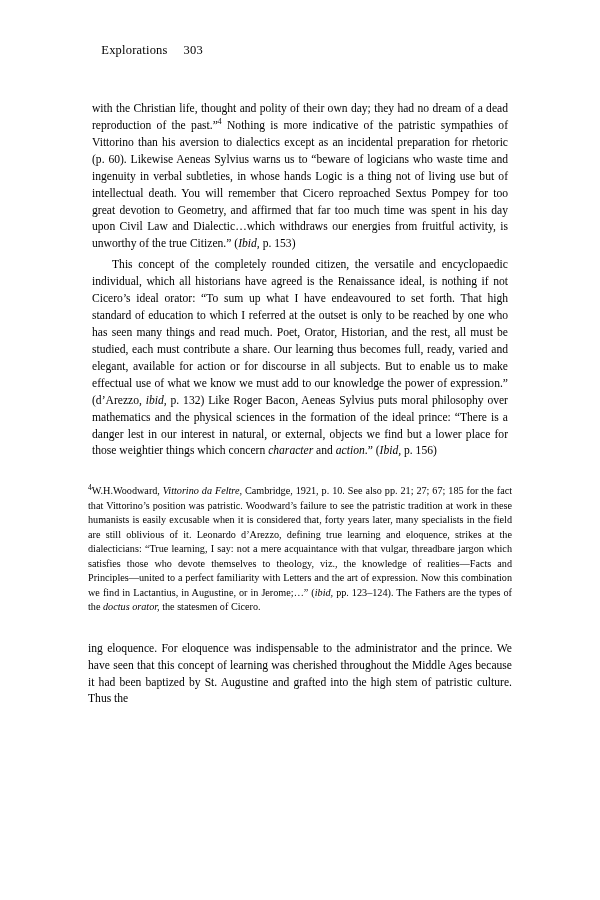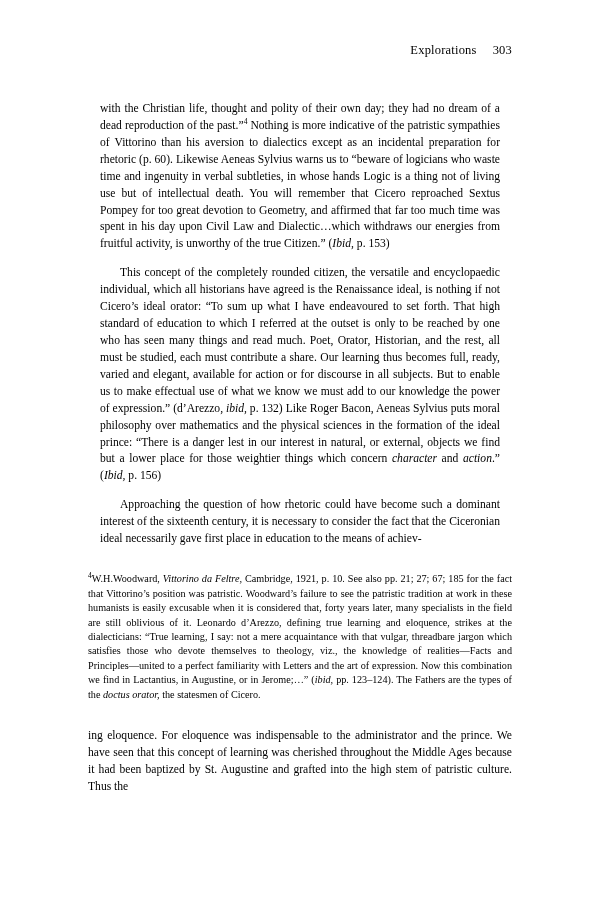--- a/index.html
+++ b/index.html
@@ -15,35 +15,35 @@
     overflow: hidden;
   }
   .page {
     position: relative;
     width: 600px;
     height: 900px;
     box-sizing: border-box;
     padding: 28px 88px 0 88px;
   }
   .running-head {
-    text-align: right;
+    text-align: left;
     font-size: 12.5px;
     letter-spacing: 0.2px;
     margin: 0 0 28px 0;
     white-space: pre;
   }
   .running-head .head-gap { display: inline-block; width: 16px; }
   .body-block {
     font-size: 11.6px;
     line-height: 1.46;
     text-align: justify;
     text-justify: inter-word;
   }
   .body-block p {
-    margin: 12px;
+    margin: 4px;
   }
   .body-block p.indent {
     text-indent: 20px;
   }
   .footnote {
     font-size: 10.2px;
     line-height: 1.42;
     text-align: justify;
     margin-top: 24px;
   }
@@ -72,21 +72,20 @@
 
   <div class="running-head">
     <span>Explorations</span><span class="head-gap"></span><span>303</span>
   </div>
 
   <div class="body-block">
     <p><span>with the Christian life, thought and polity of their own day; they had no dream of a dead reproduction of the past.”</span><sup class="fn">4</sup><span> Nothing is more indicative of the patristic sympathies of Vittorino than his aversion to dialectics except as an incidental preparation for rhetoric (p. 60). Likewise Aeneas Sylvius warns us to “beware of logicians who waste time and ingenuity in verbal subtleties, in whose hands Logic is a thing not of living use but of intellectual death. You will remember that Cicero reproached Sextus Pompey for too great devotion to Geometry, and affirmed that far too much time was spent in his day upon Civil Law and Dialectic…which withdraws our energies from fruitful activity, is unworthy of the true Citizen.” (</span><i>Ibid,</i><span> p. 153)</span></p>
 
     <p class="indent"><span>This concept of the completely rounded citizen, the versatile and encyclopaedic individual, which all historians have agreed is the Renaissance ideal, is nothing if not Cicero’s ideal orator: “To sum up what I have endeavoured to set forth. That high standard of education to which I referred at the outset is only to be reached by one who has seen many things and read much. Poet, Orator, Historian, and the rest, all must be studied, each must contribute a share. Our learning thus becomes full, ready, varied and elegant, available for action or for discourse in all subjects. But to enable us to make effectual use of what we know we must add to our knowledge the power of expression.” (d’Arezzo, </span><i>ibid,</i><span> p. 132) Like Roger Bacon, Aeneas Sylvius puts moral philosophy over mathematics and the physical sciences in the formation of the ideal prince: “There is a danger lest in our interest in natural, or external, objects we find but a lower place for those weightier things which concern </span><i>character</i><span> and </span><i>action</i><span>.” (</span><i>Ibid,</i><span> p. 156)</span></p>
 
-    <p class="indent">Approaching the question of how rhetoric could have become such a dominant interest of the sixteenth century, it is necessary to consider the fact that the Ciceronian ideal necessarily gave first place in education to the means of achiev-</p>
   </div>
 
   <div class="footnote">
     <sup>4</sup><span>W.H.Woodward, </span><i>Vittorino da Feltre,</i><span> Cambridge, 1921, p. 10. See also pp. 21; 27; 67; 185 for the fact that Vittorino’s position was patristic. Woodward’s failure to see the patristic tradition at work in these humanists is easily excusable when it is considered that, forty years later, many specialists in the field are still oblivious of it. Leonardo d’Arezzo, defining true learning and eloquence, strikes at the dialecticians: “True learning, I say: not a mere acquaintance with that vulgar, threadbare jargon which satisfies those who devote themselves to theology, viz., the knowledge of realities—Facts and Principles—united to a perfect familiarity with Letters and the art of expression. Now this combination we find in Lactantius, in Augustine, or in Jerome;…” (</span><i>ibid,</i><span> pp. 123–124). The Fathers are the types of the </span><i>doctus orator,</i><span> the statesmen of Cicero.</span>
   </div>
 
   <div class="tail-block">
     <p>ing eloquence. For eloquence was indispensable to the administrator and the prince. We have seen that this concept of learning was cherished throughout the Middle Ages because it had been baptized by St. Augustine and grafted into the high stem of patristic culture. Thus the</p>
   </div>
 

